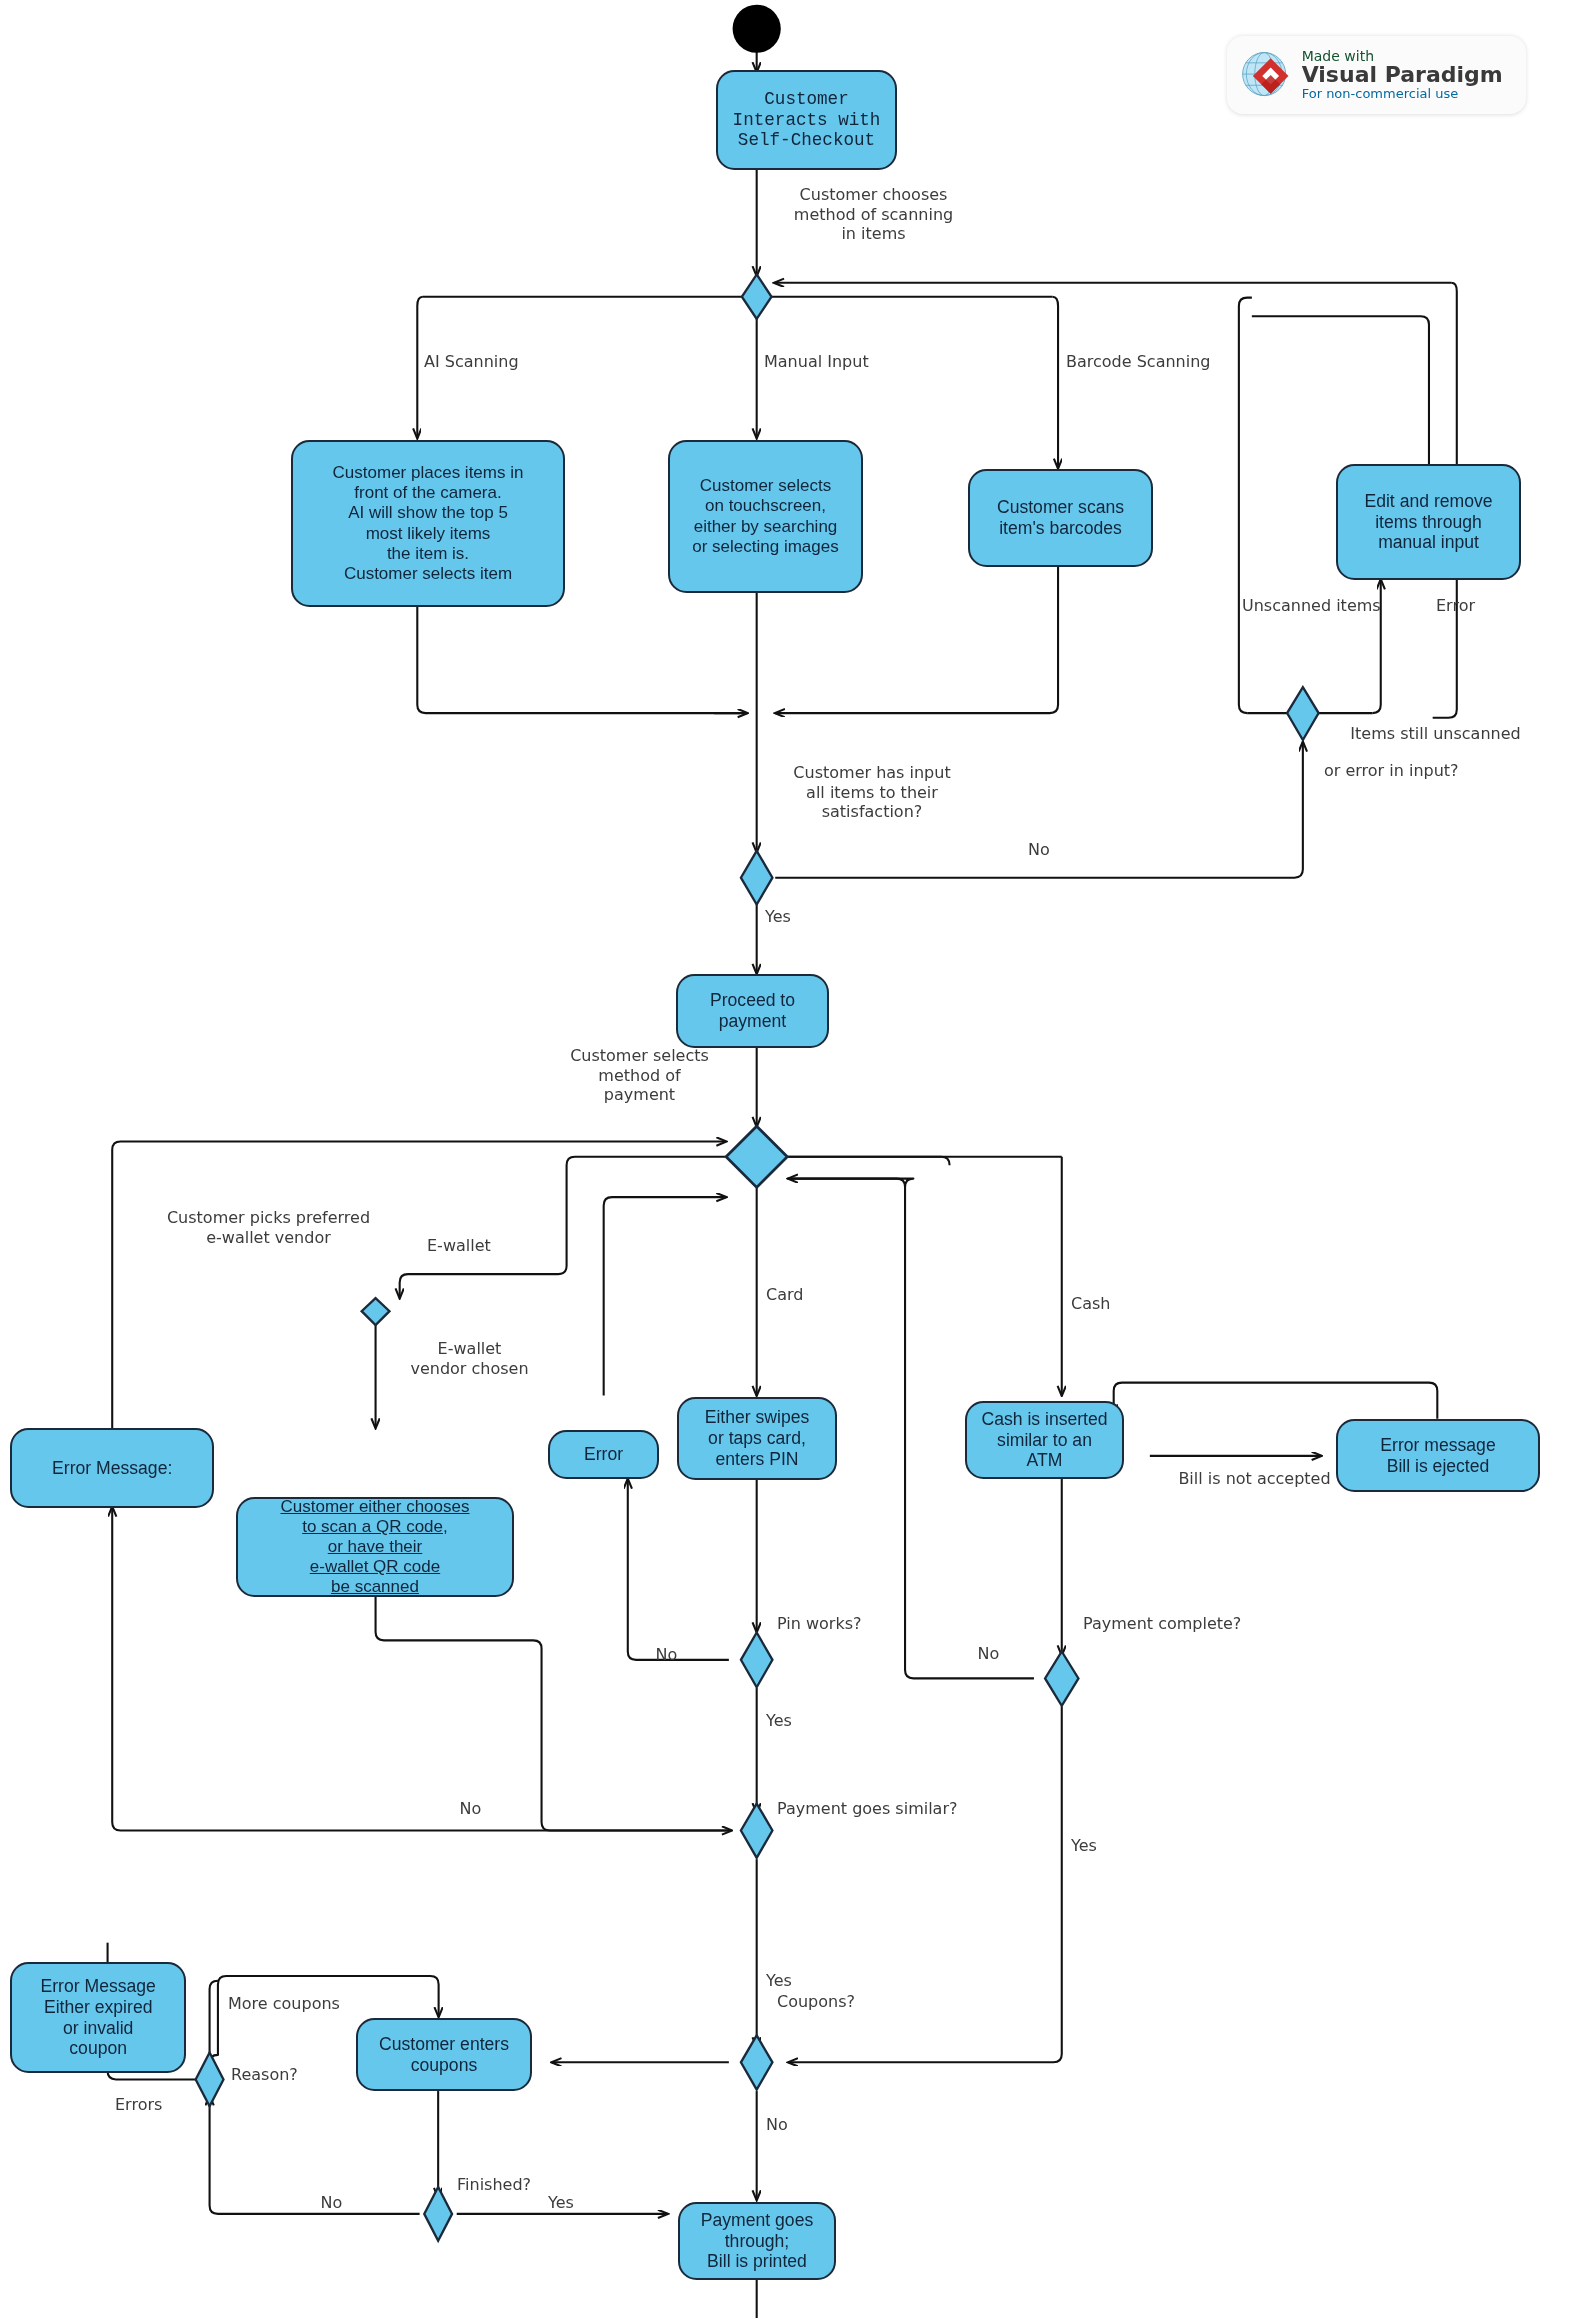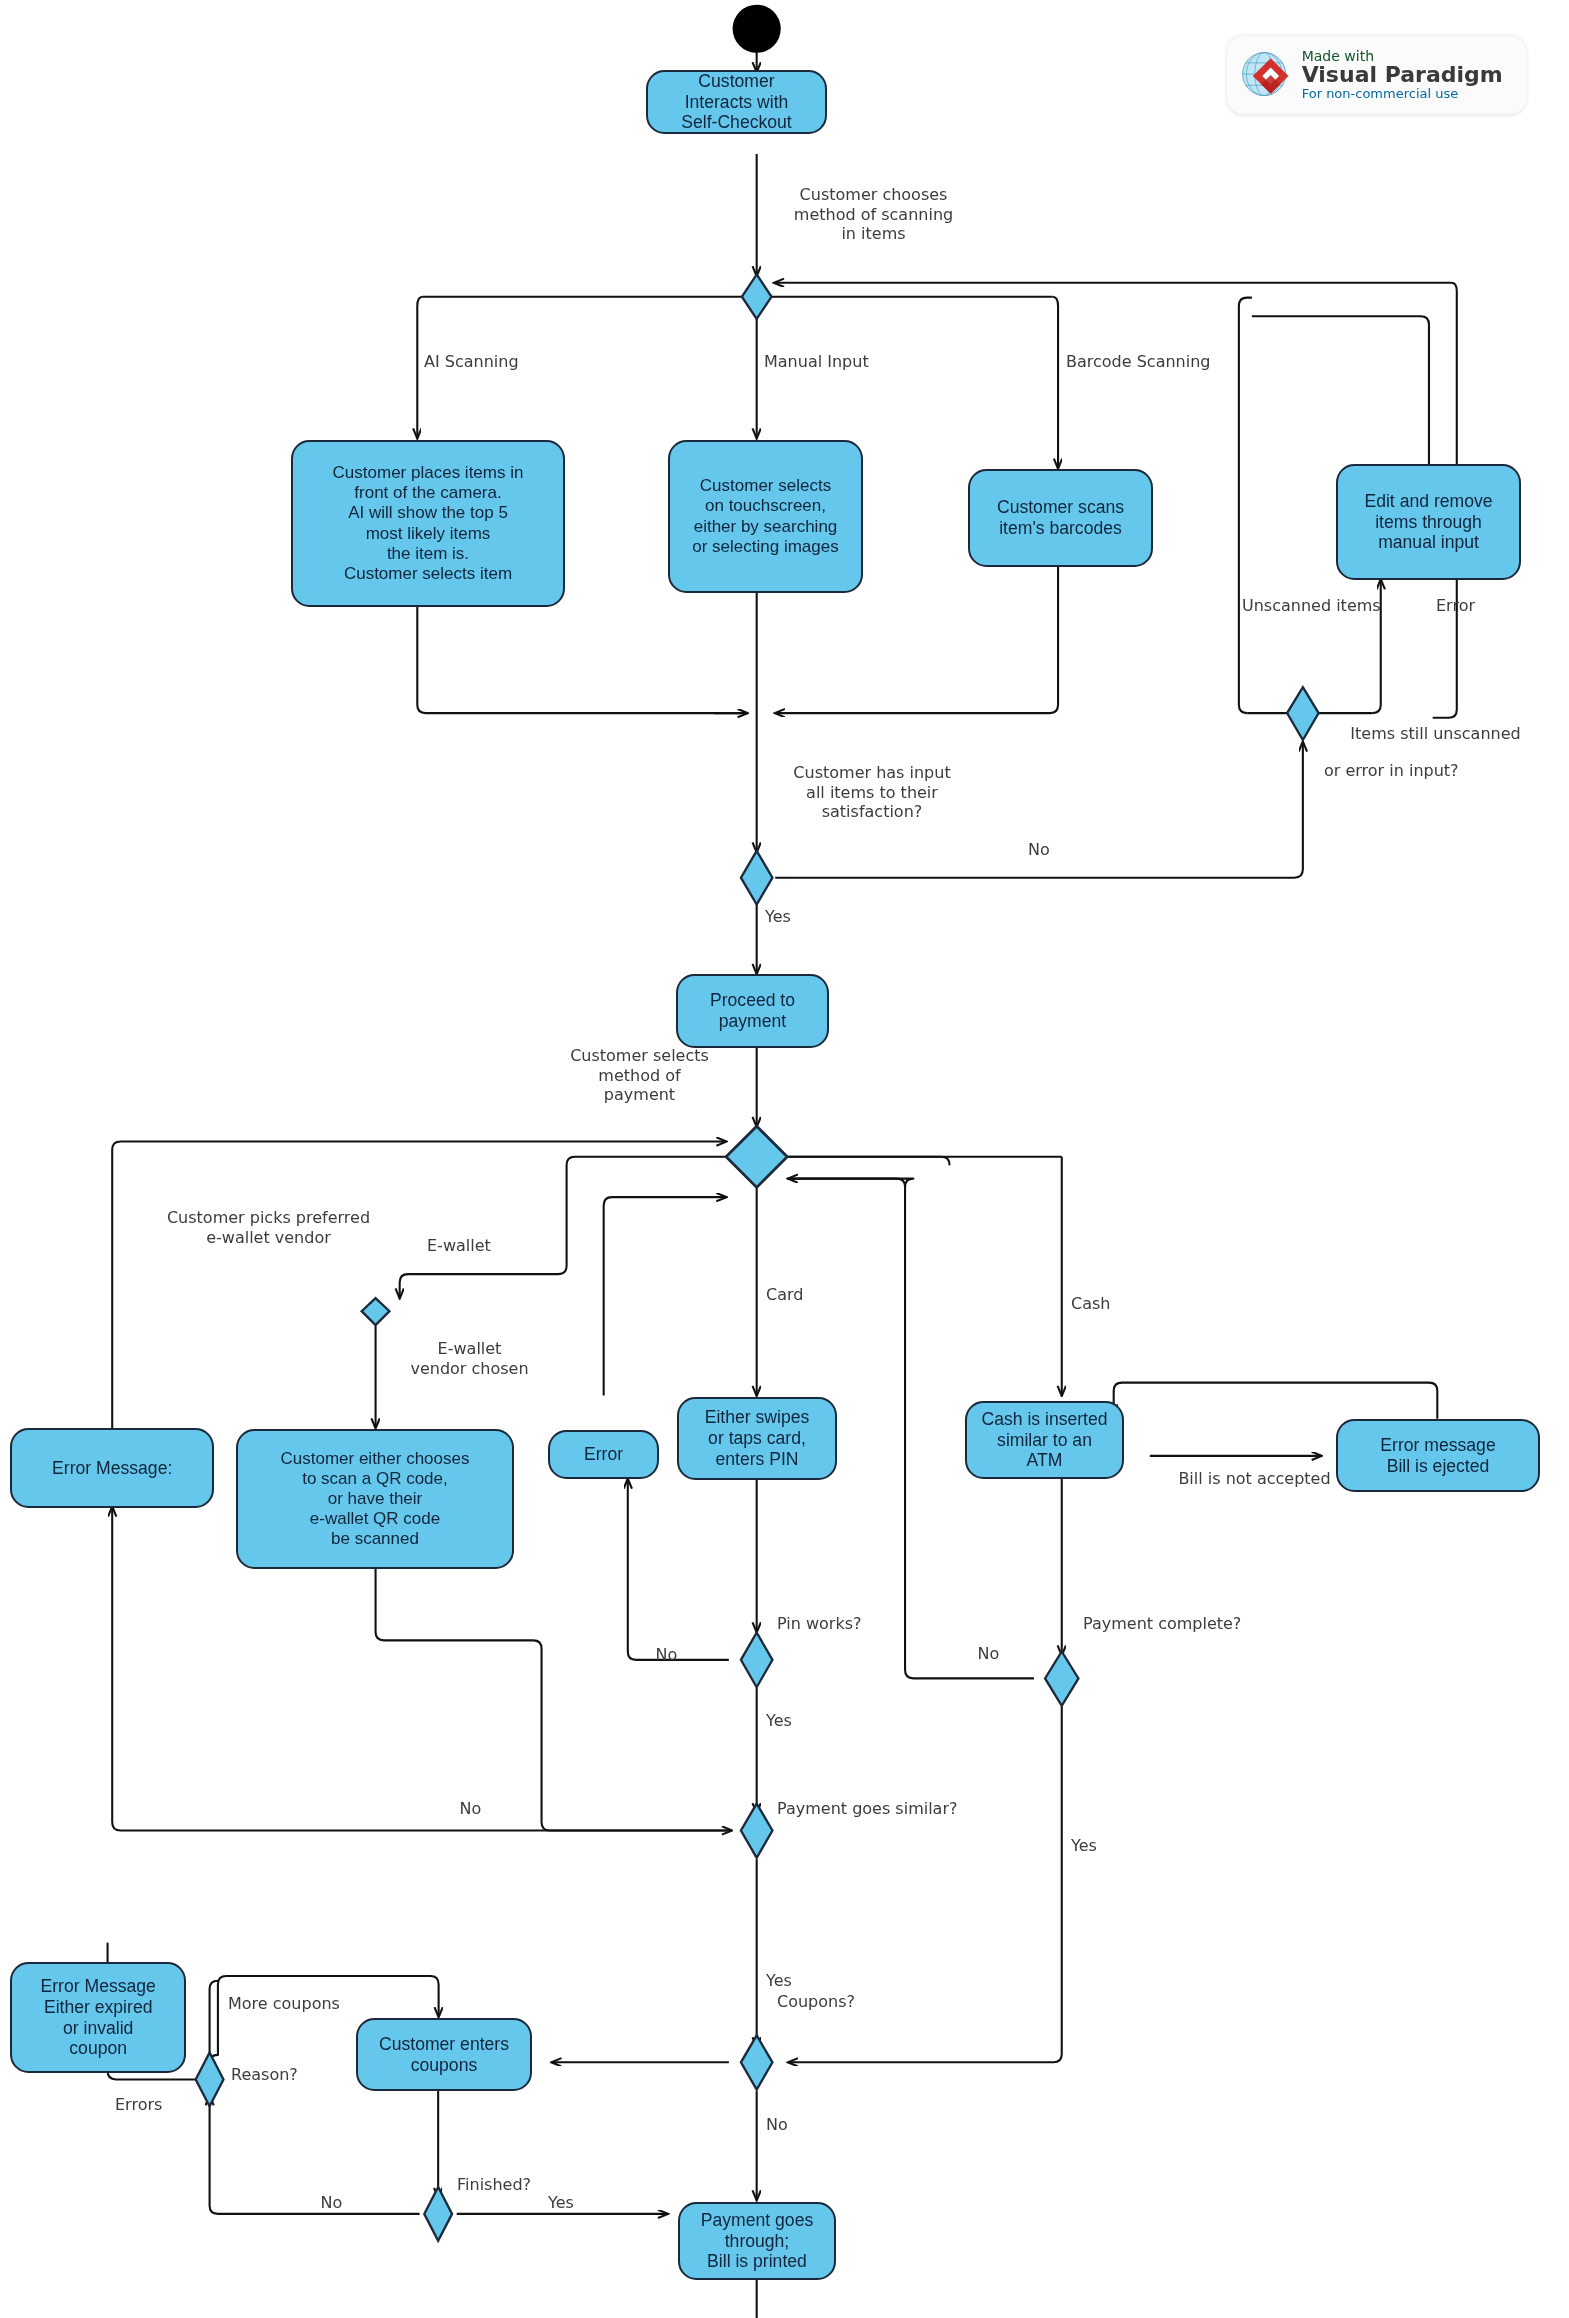--- a/index.html
+++ b/index.html
@@ -185,21 +185,21 @@
 
     <polygon points="1632,3890 1666,3948 1632,4007 1598,3948" fill="#66C7EC" stroke="#1b2a3a" stroke-width="5"></polygon>
 
     <polygon points="1632,4390 1666,4448 1632,4507 1598,4448" fill="#66C7EC" stroke="#1b2a3a" stroke-width="5"></polygon>
 
     <polygon points="452,4427 482,4485 452,4543 422,4485" fill="#66C7EC" stroke="#1b2a3a" stroke-width="5"></polygon>
 
     <polygon points="945,4717 975,4775 945,4833 915,4775" fill="#66C7EC" stroke="#1b2a3a" stroke-width="5"></polygon>
   </svg>
 
-  <div class="node" style="left:646px;top:70px;width:181px;height:64px;">Customer
+  <div class="node" style="left:716px;top:70px;width:181px;height:100px;font-family:Liberation Mono, monospace;">Customer
 Interacts with
 Self-Checkout</div>
 
   <div class="node" style="left:291px;top:440px;width:274px;height:167px;font-size:17px;">Customer places items in
 front of the camera.
 AI will show the top 5
 most likely items
 the item is.
 Customer selects item</div>
 
@@ -213,21 +213,21 @@
 
   <div class="node" style="left:1336px;top:464px;width:185px;height:116px;">Edit and remove
 items through
 manual input</div>
 
   <div class="node" style="left:676px;top:974px;width:153px;height:74px;">Proceed to
 payment</div>
 
   <div class="node" style="left:10.2px;top:1428px;width:204px;height:80px;">Error Message:</div>
 
-  <div class="node" style="left:236px;top:1429px;width:278px;height:140px;font-size:17px;">Customer either chooses
+  <div class="node" style="left:236px;top:1497px;width:278px;height:100px;font-size:17px;text-decoration:underline;">Customer either chooses
 to scan a QR code,
 or have their
 e-wallet QR code
 be scanned</div>
 
   <div class="node" style="left:548px;top:1430px;width:111px;height:49px;">Error</div>
 
   <div class="node" style="left:677px;top:1397px;width:160px;height:83px;">Either swipes
 or taps card,
 enters PIN</div>

